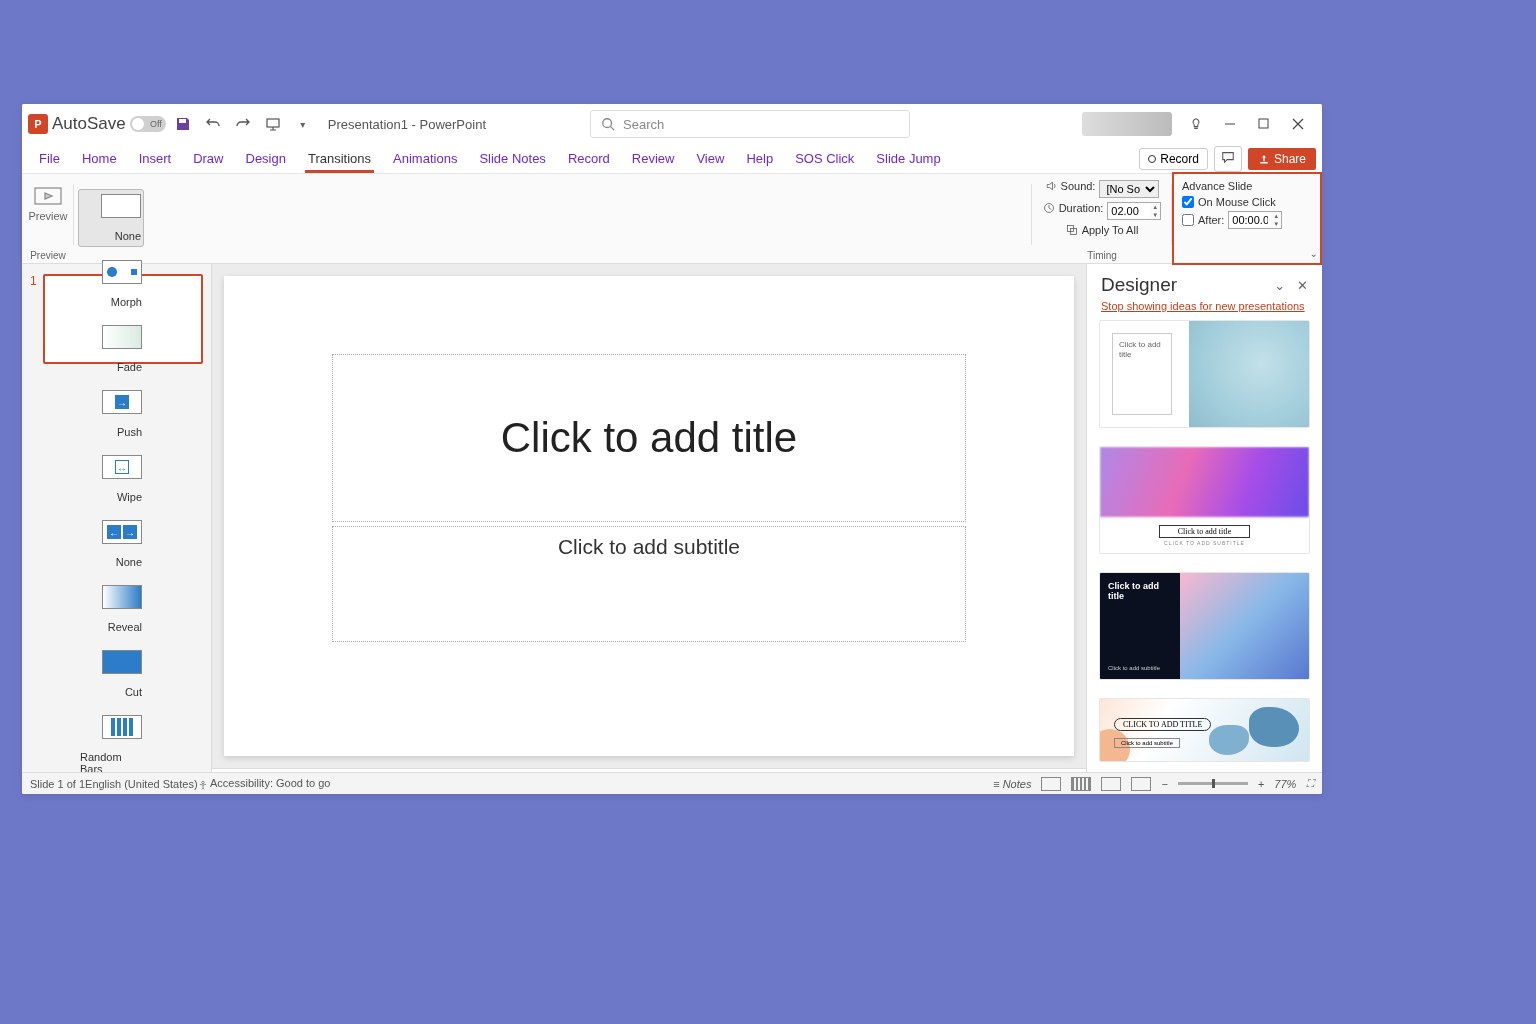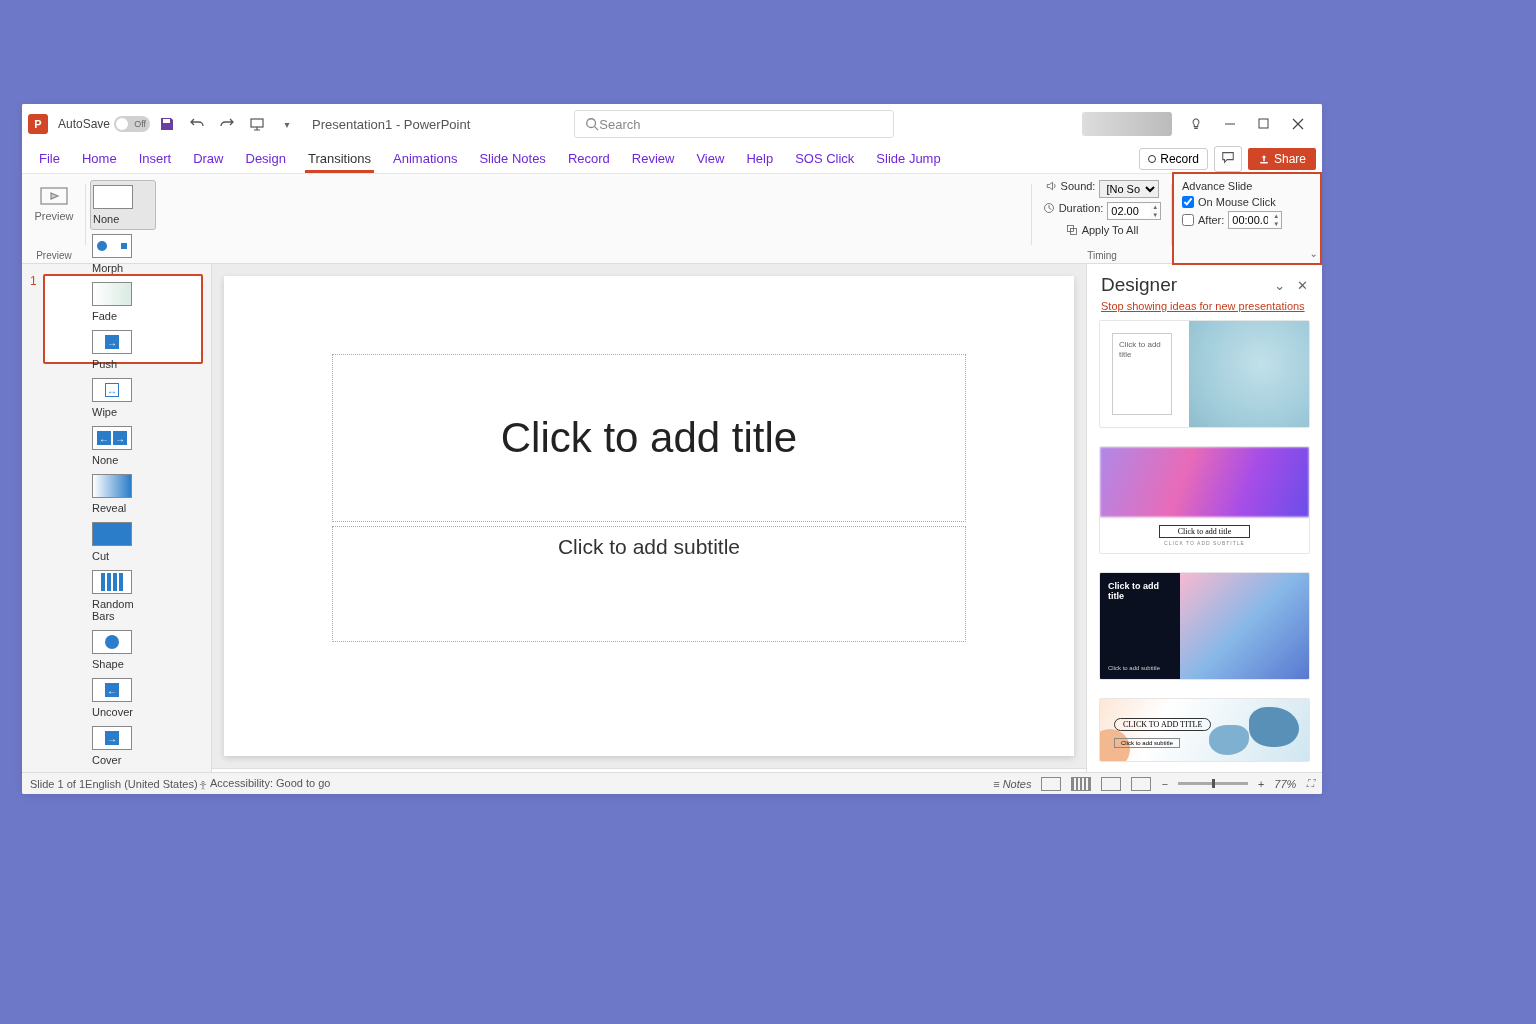--- a/index.html
+++ b/index.html
@@ -1,48 +1,48 @@
 <!DOCTYPE html>
 <html><head>
 <meta charset="utf-8">
 <style>
 * { margin: 0; padding: 0; box-sizing: border-box; font-family: 'Segoe UI', Arial, sans-serif; }
 body { background: #6d78c8; width: 1536px; height: 1024px; position: relative; overflow: hidden; }
 .app-window { position: absolute; left: 22px; top: 104px; width: 1300px; height: 690px; background: #f5f5f5; border-radius: 2px; overflow: hidden; display: flex; flex-direction: column; box-shadow: 0 2px 8px rgba(0,0,0,0.1); }
 .title-bar { height: 40px; background: #fff; display: flex; align-items: center; padding: 0 6px; gap: 4px; }
 .app-icon { width: 20px; height: 20px; background: #d04626; border-radius: 3px; display: flex; align-items: center; justify-content: center; color: #fff; font-size: 11px; font-weight: bold; }
-.autosave-label { font-size: 12px; color: #444; margin-left: 6px; }
+.autosave-label { font-size: 17px; color: #444; }
 .toggle { width: 36px; height: 16px; background: #d0d0d0; border-radius: 8px; position: relative; display: flex; align-items: center; }
 .toggle-knob { width: 12px; height: 12px; background: #fff; border-radius: 50%; position: absolute; left: 2px; }
 .toggle-off { font-size: 9px; color: #666; position: absolute; right: 4px; }
 .qat-icon { width: 18px; height: 18px; display: flex; align-items: center; justify-content: center; margin: 0 4px; cursor: pointer; }
 .save-icon svg { fill: #6b3fa0; }
 .file-title { font-size: 13px; color: #555; margin-left: 8px; }
-.search-box { margin-left: 100px; width: 320px; height: 28px; background: #fff; border: 1px solid #ddd; border-radius: 3px; display: flex; align-items: center; padding: 0 10px; }
+.search-box { margin-left: 100px; width: 320px; height: 28px; background: #fff; border: 1px solid #ddd; border-radius: 3px; display: flex; align-items: center; padding: 0 10px; gap: 8px; }
 .search-box span { font-size: 13px; color: #888; }
 .win-controls { margin-left: auto; display: flex; align-items: center; gap: 14px; padding-right: 8px; }
 .win-btn { width: 20px; height: 20px; display: flex; align-items: center; justify-content: center; cursor: pointer; color: #444; }
 .user-blob { width: 90px; height: 24px; background: linear-gradient(90deg,#ddd,#bbb); border-radius: 3px; }
 .menu-bar { height: 30px; background: #fff; display: flex; align-items: center; padding: 0 6px; gap: 0; border-bottom: 1px solid #e6e6e6; }
 .menu-item { font-size: 13px; color: #6d28d9; padding: 6px 11px; cursor: pointer; position: relative; }
 .menu-item.active { color: #333; }
 .menu-item.active::after { content:''; position: absolute; bottom: -1px; left: 8px; right: 8px; height: 3px; background: #d04626; }
 .menu-right { margin-left: auto; display: flex; gap: 6px; align-items: center; }
 .record-btn { border: 1px solid #ccc; border-radius: 3px; padding: 3px 8px; font-size: 12px; display: flex; align-items: center; gap: 4px; cursor: pointer; }
 .record-dot { width: 8px; height: 8px; border: 1px solid #333; border-radius: 50%; }
 .comment-btn { border: 1px solid #ccc; border-radius: 3px; padding: 3px 6px; cursor: pointer; }
 .share-btn { background: #d04626; color: #fff; padding: 4px 10px; font-size: 12px; border-radius: 2px; display: flex; align-items: center; gap: 4px; cursor: pointer; }
 .ribbon { height: 90px; background: #fafafa; display: flex; border-bottom: 1px solid #ddd; position: relative; }
 .ribbon-group { display: flex; flex-direction: column; align-items: center; padding: 4px 8px; position: relative; }
 .ribbon-group::after { content:''; position: absolute; right: 0; top: 10px; bottom: 18px; width: 1px; background: #e0e0e0; }
 .ribbon-group-label { font-size: 10px; color: #666; position: absolute; bottom: 2px; left: 0; right: 0; text-align: center; }
 .preview-btn { width: 50px; display: flex; flex-direction: column; align-items: center; gap: 2px; padding-top: 6px; cursor: pointer; }
 .preview-btn svg { width: 30px; height: 24px; }
 .trans-gallery { flex: 1; display: flex; align-items: flex-start; gap: 0; padding: 6px 4px 20px 4px; position: relative; }
-.trans-item { width: 66px; display: flex; flex-direction: column; align-items: flex-start; gap: 4px; padding: 4px 2px; cursor: pointer; border-radius: 3px; }
+.trans-item { width: 66px; display: flex; flex-direction: column; align-items: flex-end; gap: 12px; padding: 4px 2px; cursor: pointer; border-radius: 3px; margin-top: 9px; }
 .trans-item.selected { background: #e6e6e6; border: 1px solid #bbb; }
 .trans-thumb { width: 40px; height: 24px; border: 1px solid #888; background: #fff; position: relative; display: flex; align-items: center; justify-content: center; }
 .trans-label { font-size: 11px; color: #333; }
 .gallery-arrows { display: flex; flex-direction: column; gap: 0; margin-left: 4px; padding-top: 2px; }
 .gallery-arrow { width: 14px; height: 16px; border: 1px solid #ccc; background: #fff; display: flex; align-items: center; justify-content: center; cursor: pointer; font-size: 8px; color: #666; }
 .timing-group { width: 140px; padding: 6px 8px 20px 8px; display: flex; flex-direction: column; gap: 4px; font-size: 11px; color: #333; }
 .timing-row { display: flex; gap: 4px; }
 .timing-row select, .timing-row input { font-size: 11px; border: 1px solid #aaa; padding: 1px 2px; width: 60px; }
 .spinner-wrap { display: flex; align-items: center; border: 1px solid #aaa; }
 .spinner-wrap input { border: none; width: 42px; padding: 1px 3px; font-size: 11px; }
@@ -203,21 +203,21 @@
       <div class="share-btn">
         <svg width="12" height="12" viewBox="0 0 16 16" fill="#fff">
             <path d="M11 6L8 3 5 6h2v5h2V6h2zM3 12h10v2H3z"></path>
           </svg>
         <span>Share</span>
       </div>
     </div>
   </div>
 
   <div class="ribbon">
-    <div class="ribbon-group" style="width:64px">
+    <div class="ribbon-group" style="width:52px">
       <div class="preview-btn">
         <svg viewBox="0 0 30 24" fill="none" stroke="#888" stroke-width="1.2">
             <rect x="2" y="4" width="26" height="16"></rect>
             <path d="M12 9l7 3-7 3V9z" fill="#ccc"></path>
           </svg>
         <span style="font-size:11px;color:#666">Preview</span>
       </div>
       <div class="ribbon-group-label">Preview</div>
     </div>
 

